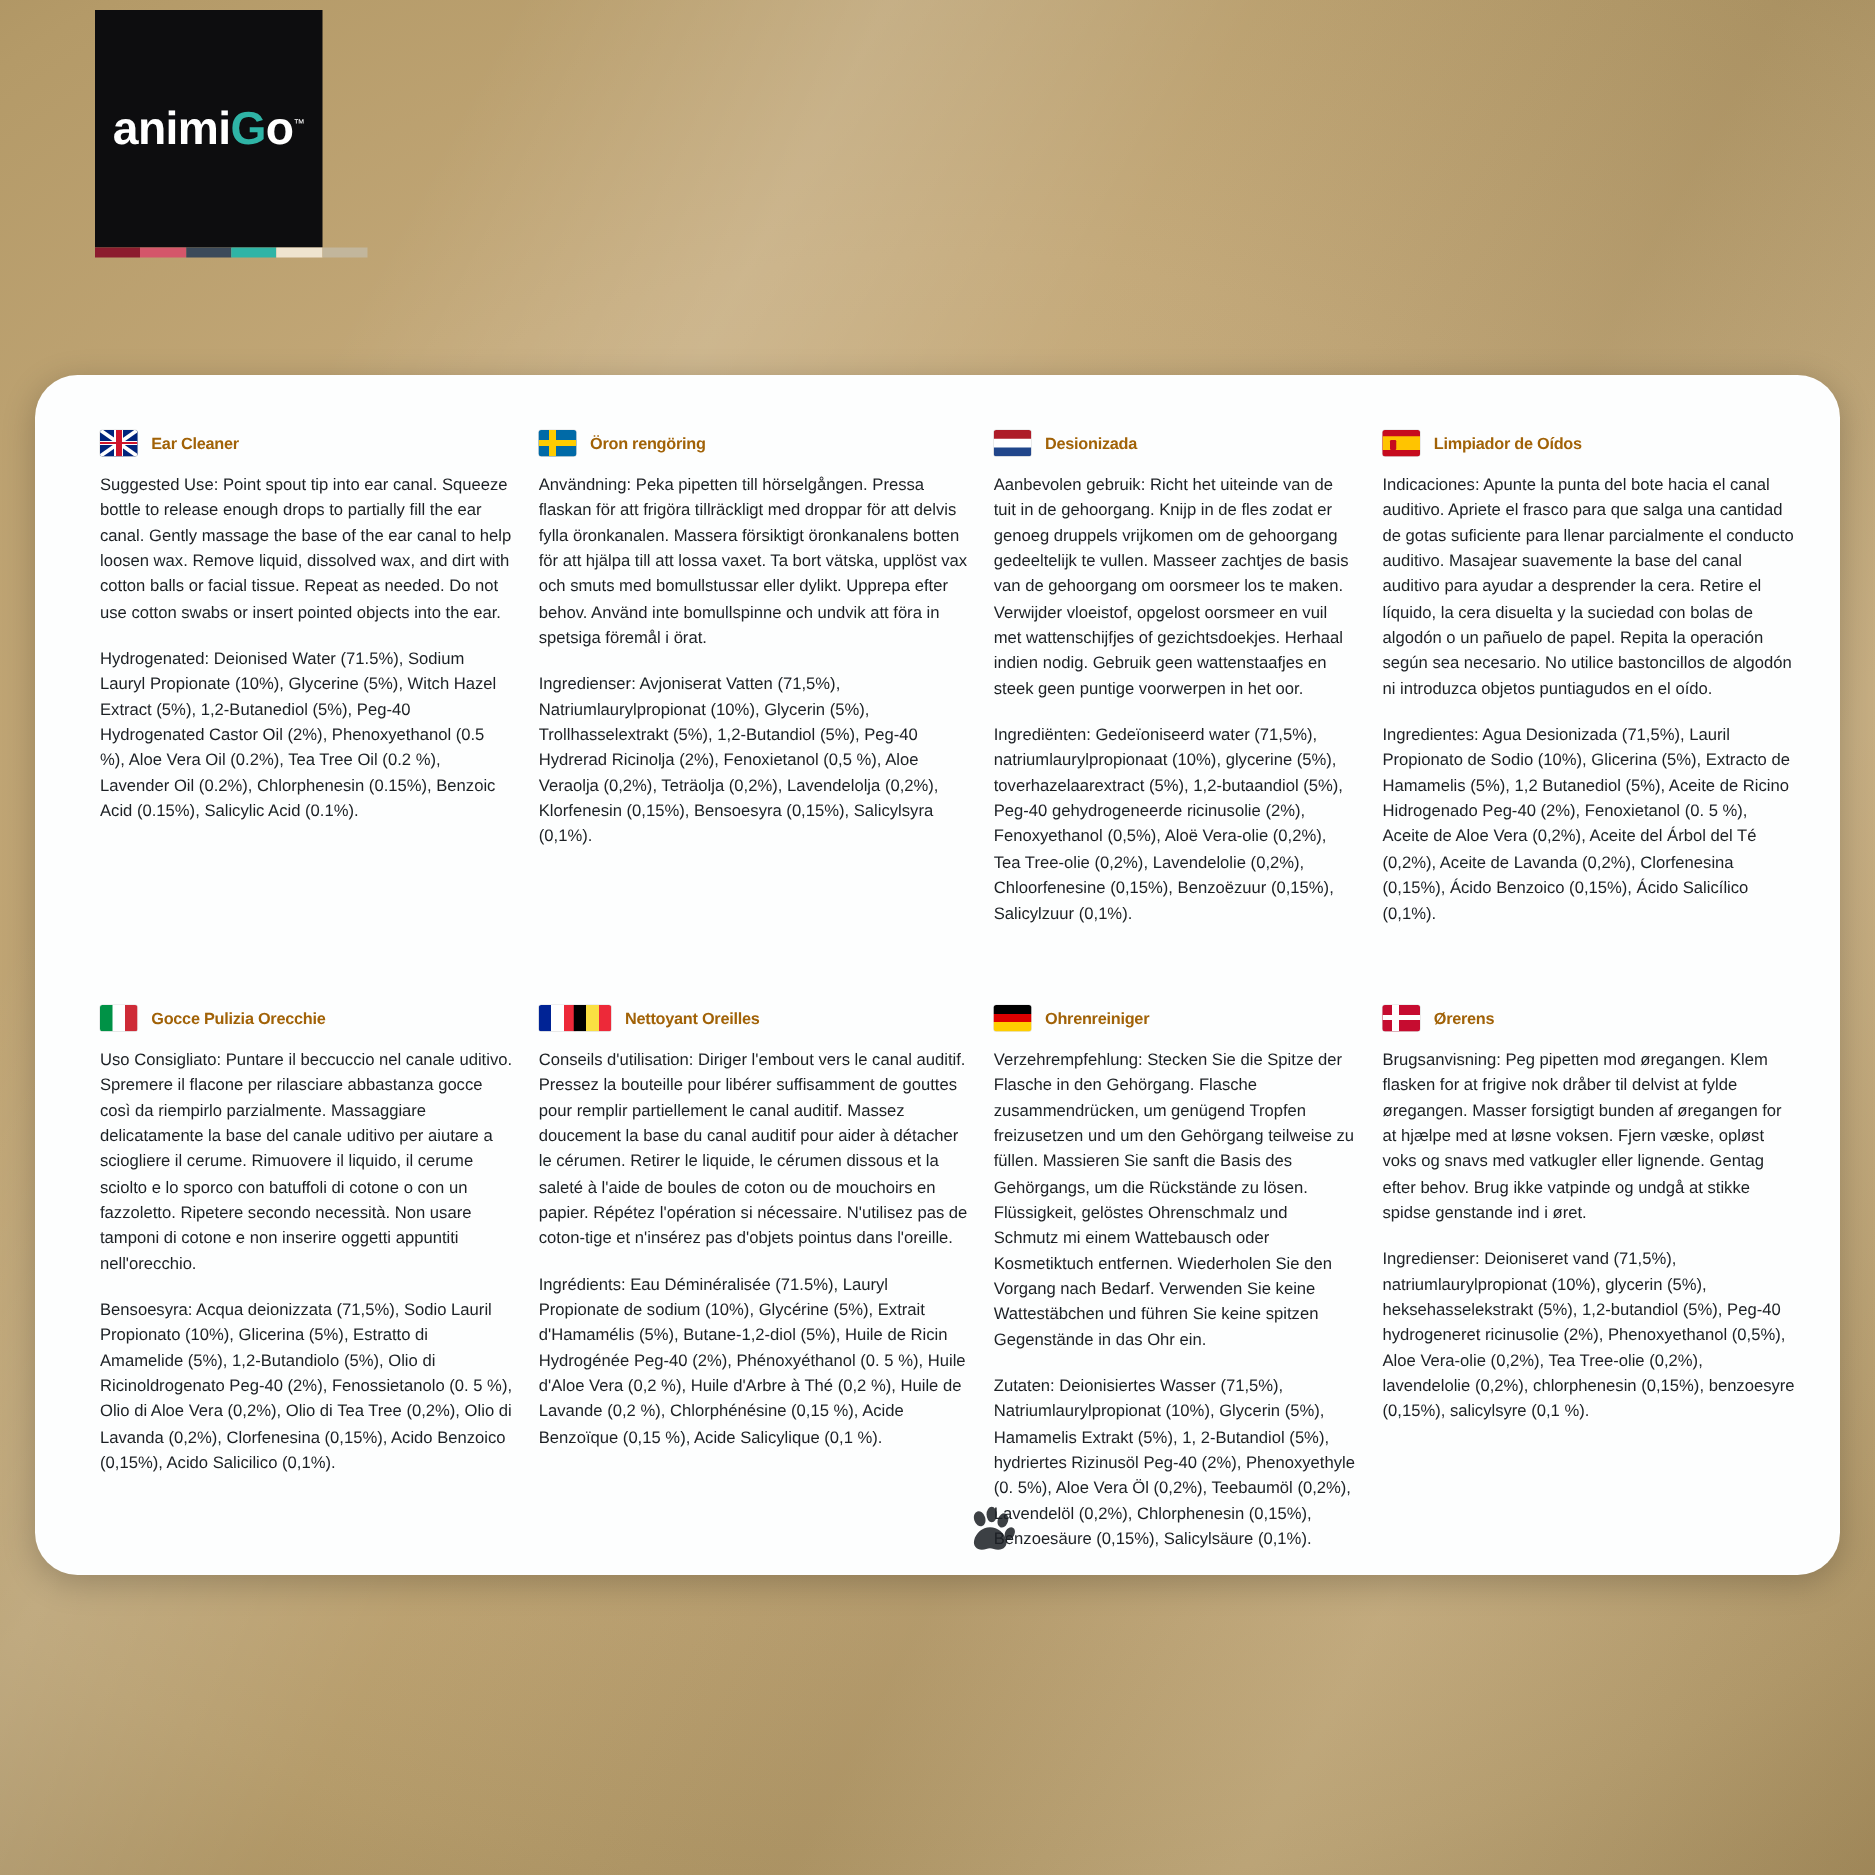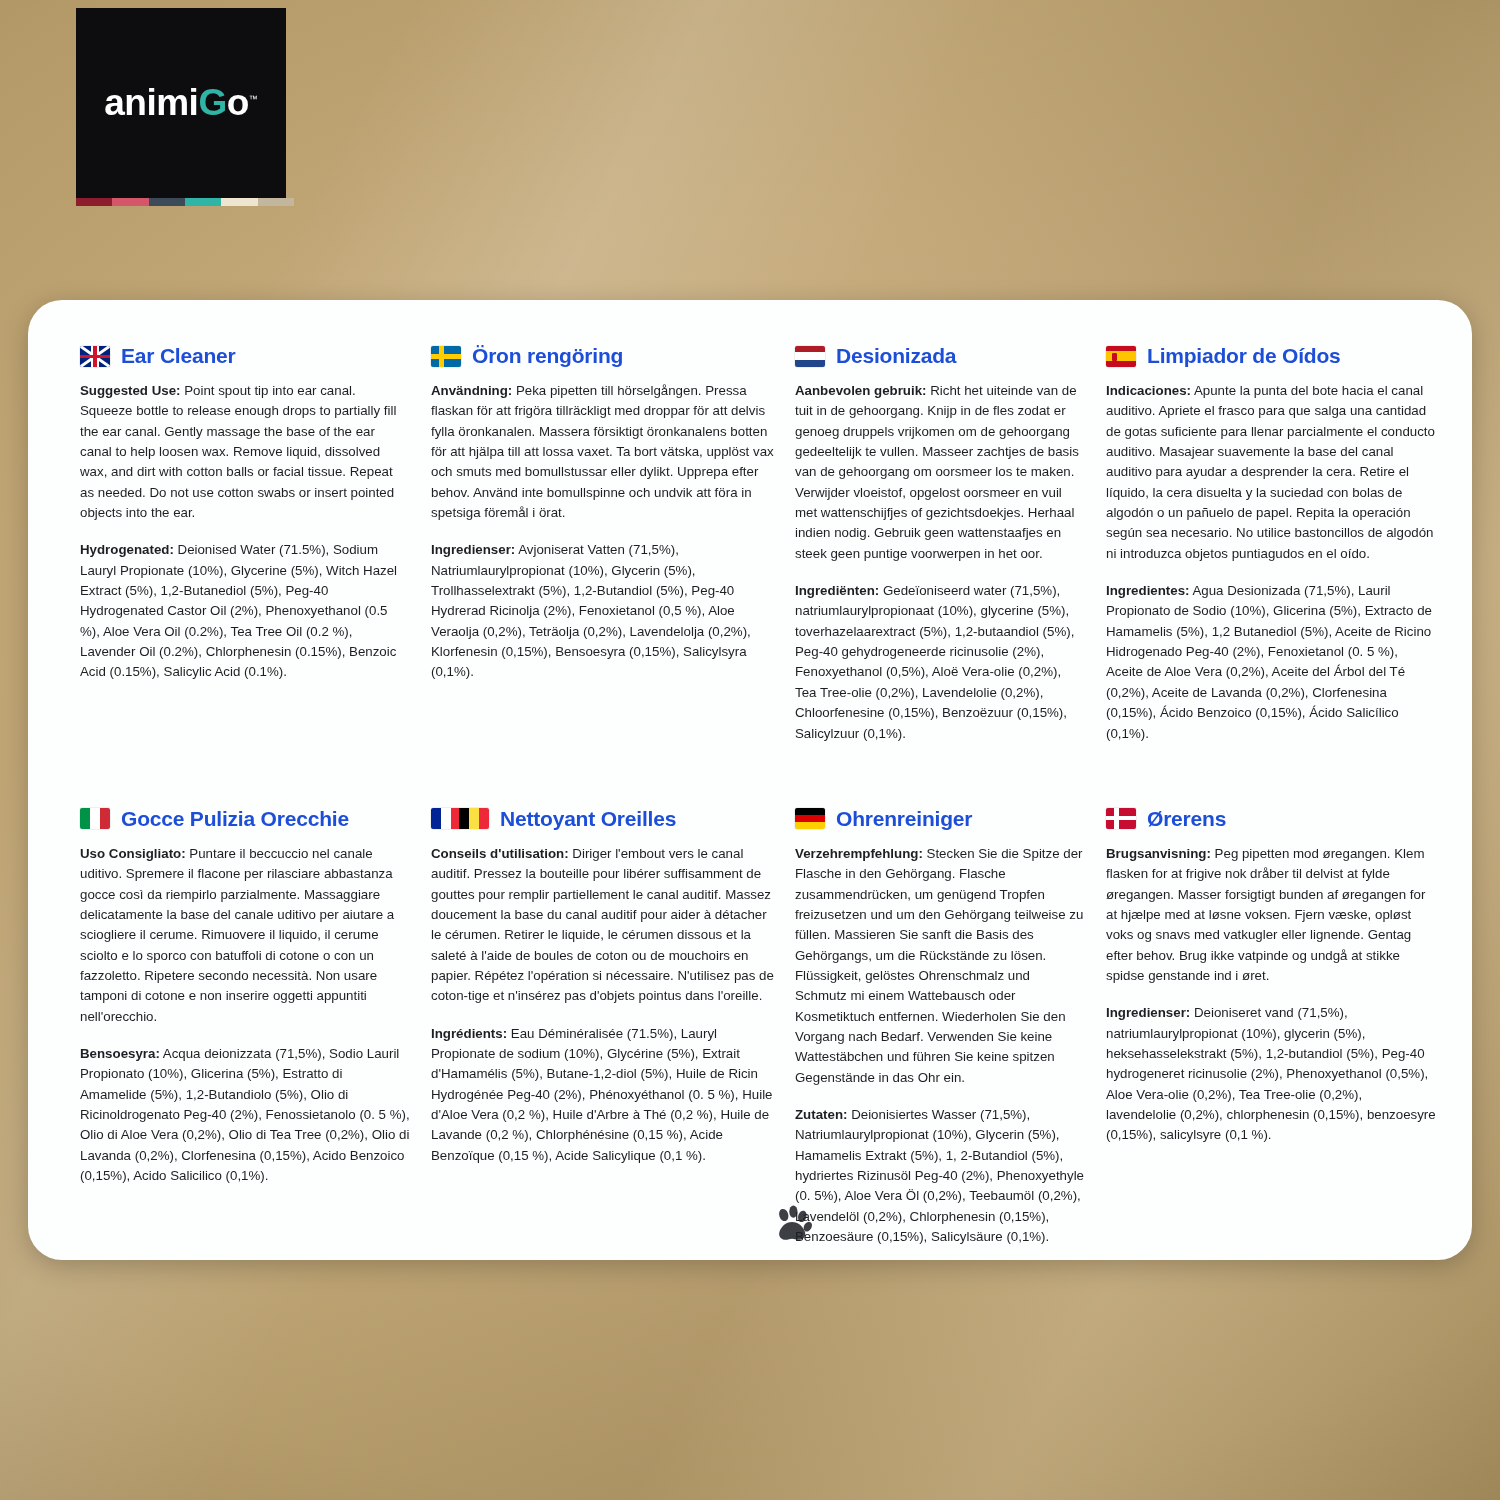--- a/index.html
+++ b/index.html
@@ -21,21 +21,21 @@
     inset: 0;
     background: linear-gradient(118deg, rgba(255,255,255,0.00) 18%, rgba(255,255,255,0.16) 31%, rgba(255,255,255,0.02) 44%, rgba(0,0,0,0.05) 62%, rgba(255,255,255,0.10) 78%, rgba(0,0,0,0.06) 100%);
     pointer-events: none;
   }
 
   
   .logo-card {
     position: absolute;
     left: 76px;
     top: 8px;
-    width: 210px;
+    width: 182px;
     height: 190px;
     background: #0d0d0f;
     z-index: 4;
     display: flex;
     align-items: center;
     justify-content: center;
   }
   .logo-text {
     font-size: 37px;
     font-weight: bold;
@@ -102,33 +102,33 @@
   }
   .flag {
     width: 30px;
     height: 21px;
     border-radius: 2px;
     box-shadow: 0 0 0 0.5px rgba(0,0,0,0.12);
     overflow: hidden;
     flex: 0 0 auto;
   }
   .block-title {
-    font-size: 21px;
+    font-size: 13px;
     font-weight: bold;
-    color: #1d4ed8;
+    color: #a16207;
     letter-spacing: -0.2px;
   }
   .para {
     font-size: 13.3px;
     line-height: 1.53;
     color: #1c2024;
     margin: 0 0 17px 0;
     text-align: left;
   }
-  .para b { font-weight: bold; }
+  .para b { font-weight: normal; }
 
   
   .row2 { margin-top: 34px; }
 
   
   .paw {
     position: absolute;
     left: 690px;
     top: 860px;
     width: 44px;

